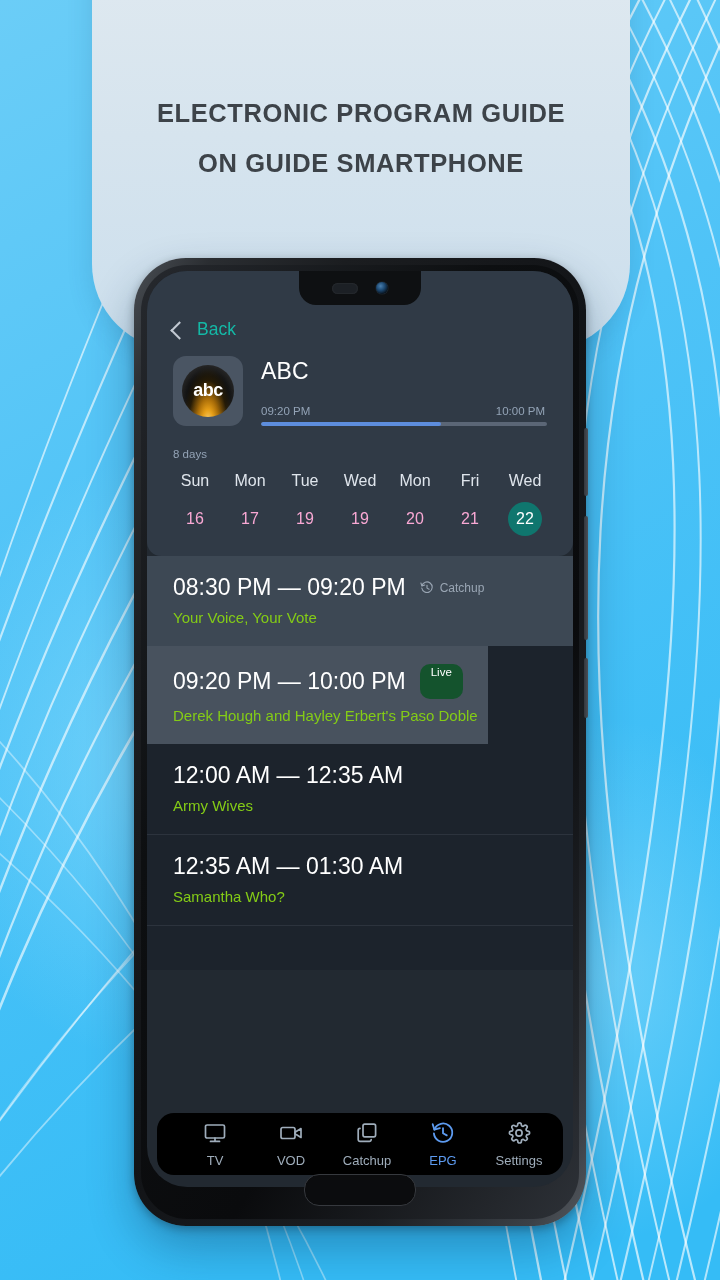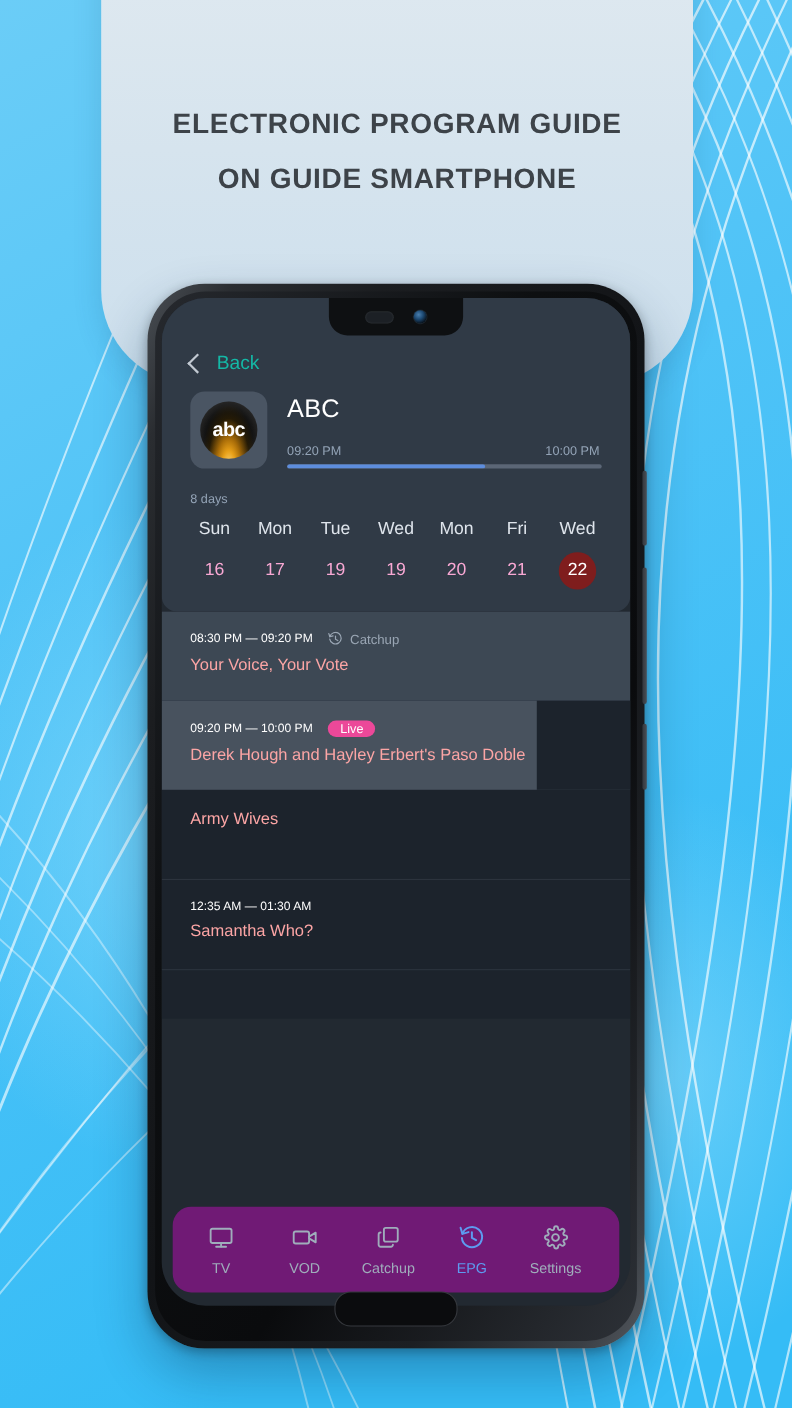--- a/index.html
+++ b/index.html
@@ -255,21 +255,21 @@
   .day-num {
     color: #f9a8d4;
     font-size: 16px;
     width: 34px;
     height: 34px;
     line-height: 34px;
     text-align: center;
     border-radius: 50%;
   }
   .day-col.selected .day-num {
-    background: #7f1d1d;
+    background: #0f766e;
     color: #ffffff;
   }
 
   
   .program-list { background: #1c232c; }
   .program-row {
     position: relative;
     padding: 18px 26px 20px 26px;
     border-bottom: 1px solid #2c333d;
     min-height: 43px;
@@ -288,59 +288,59 @@
   .row-top {
     display: flex;
     align-items: center;
     gap: 14px;
     margin-bottom: 8px;
     position: relative;
     z-index: 2;
   }
   .row-time {
     color: #ffffff;
-    font-size: 11px;
+    font-size: 23px;
     white-space: nowrap;
   }
   .row-title {
-    color: #fca5a5;
+    color: #84cc16;
     font-size: 15px;
     position: relative;
     z-index: 2;
   }
   .badge-live {
-    background: #ec4899;
+    background: #14532d;
     color: #ffffff;
     font-size: 11.5px;
-    padding: 3px 11px 0 11px;
+    padding: 3px 11px 20px 11px;
     border-radius: 10px;
     line-height: 1;
   }
   .badge-catchup {
     display: flex;
     align-items: center;
     gap: 6px;
     color: #9aa6b4;
     font-size: 12px;
   }
   .catchup-ico { width: 14px; height: 14px; display: block; }
   .list-filler { background: #1c232c; height: 44px; }
 
   
   .bottom-nav {
     position: absolute;
     left: 10px;
     right: 10px;
     bottom: 12px;
-    height: 78px;
-    background: #701a75;
+    height: 62px;
+    background: #000000;
     border-radius: 17px;
     display: flex;
     align-items: center;
-    justify-content: flex-start;
+    justify-content: flex-end;
     padding: 0 6px;
   }
   .nav-item {
     display: flex;
     flex-direction: column;
     align-items: center;
     gap: 8px;
     width: 76px;
   }
   .nav-ico { width: 24px; height: 24px; display: block; }
@@ -513,20 +513,23 @@
             <div class="row-title">Your Voice, Your Vote</div>
           </div>
           <div class="program-row live">
             <div class="row-top">
               <span class="row-time">09:20 PM — 10:00 PM</span>
               <span class="badge-live">Live</span>
             </div>
             <div class="row-title">Derek Hough and Hayley Erbert's Paso Doble</div>
           </div>
           <div class="program-row upcoming">
+            <div class="row-top">
+              <span class="row-time">12:00 AM — 12:35 AM</span>
+            </div>
             <div class="row-title">Army Wives</div>
           </div>
           <div class="program-row upcoming">
             <div class="row-top">
               <span class="row-time">12:35 AM — 01:30 AM</span>
             </div>
             <div class="row-title">Samantha Who?</div>
           </div>
         </div>
       <div class="list-filler"></div>

